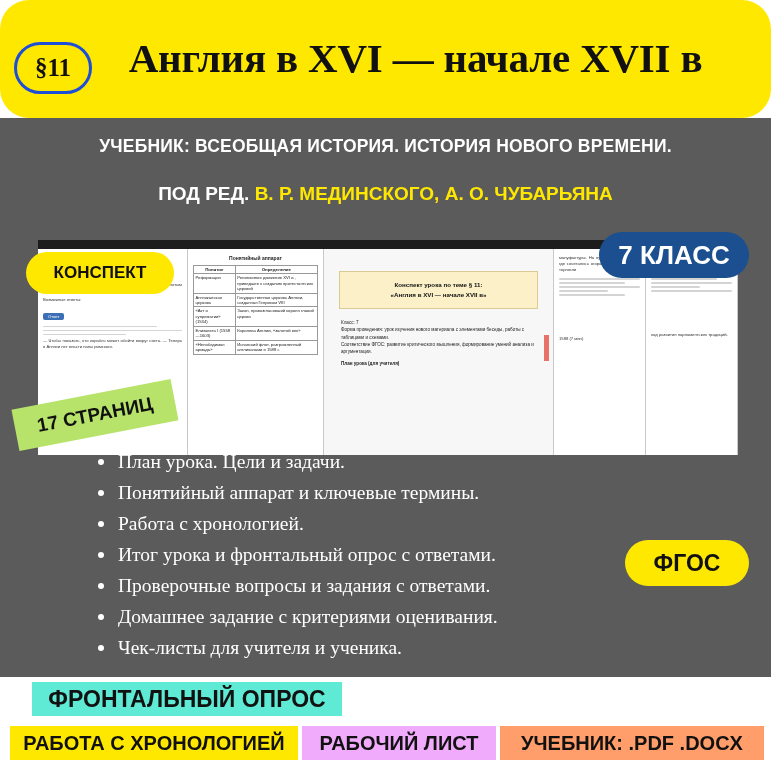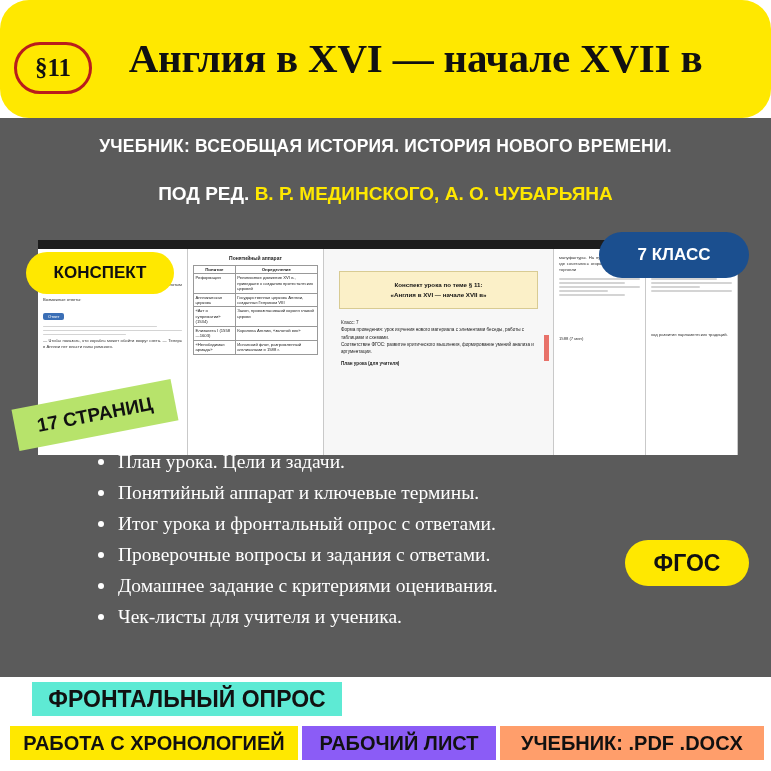--- a/index.html
+++ b/index.html
@@ -31,21 +31,21 @@
     color: #111111;
     width: 620px;
     margin-left: 60px;
     letter-spacing: -0.2px;
   }
   .paragraph-badge {
     position: absolute;
     left: 14px; top: 42px;
     width: 78px; height: 52px;
     background: #FFE800;
-    border: 3px solid #b91c1c;
+    border: 3px solid #1d4ed8;
     border-radius: 26px;
     display: flex; align-items: center; justify-content: center;
     font-family: "Liberation Serif", serif;
     font-weight: bold;
     font-size: 25px;
     color: #111111;
   }
 
   
   .subtitle-band {
@@ -185,21 +185,21 @@
     width: 148px; height: 42px;
     background: #FFE800;
     border-radius: 21px;
     font-size: 17px; color: #111;
   }
   .tag-class {
     right: 22px; top: 232px;
     width: 150px; height: 46px;
     background: #1B4F8F;
     border-radius: 23px;
-    font-size: 17px; color: #ffffff;
+    font-size: 26px; color: #ffffff;
   }
   .tag-pages {
     left: 14px; top: 394px;
     width: 162px; height: 42px;
     background: #B7E36B;
     font-size: 19px; color: #111;
     transform: rotate(-11deg);
   }
   .tag-fgos {
     right: 22px; top: 540px;
@@ -235,21 +235,21 @@
   }
   .btag-chrono {
     left: 10px; top: 726px;
     width: 288px; height: 34px;
     background: #FFE800;
     font-size: 20px;
   }
   .btag-worksheet {
     left: 302px; top: 726px;
     width: 194px; height: 34px;
-    background: #8b5cf6;
+    background: #f0abfc;
     font-size: 20px;
   }
   .btag-formats {
     left: 500px; top: 726px;
     width: 264px; height: 34px;
     background: #FF9E6B;
     font-size: 20px;
   }
 </style>
 </head>
@@ -359,20 +359,21 @@
   </div>
 
   <div class="tag tag-konspekt">КОНСПЕКТ</div>
   <div class="tag tag-class">7 КЛАСС</div>
   <div class="tag tag-pages">17 СТРАНИЦ</div>
   <div class="tag tag-fgos">ФГОС</div>
 
   <ul class="bullets">
     <li>План урока. Цели и задачи.</li>
     <li>Понятийный аппарат и ключевые термины.</li>
+    <li>Работа с хронологией.</li>
     <li>Итог урока и фронтальный опрос с ответами.</li>
     <li>Проверочные вопросы и задания с ответами.</li>
     <li>Домашнее задание с критериями оценивания.</li>
     <li>Чек-листы для учителя и ученика.</li>
   </ul>
 
   <div class="bottom-area"></div>
   <div class="btag btag-frontal">ФРОНТАЛЬНЫЙ ОПРОС</div>
   <div class="btag btag-chrono">РАБОТА С ХРОНОЛОГИЕЙ</div>
   <div class="btag btag-worksheet">РАБОЧИЙ ЛИСТ</div>

